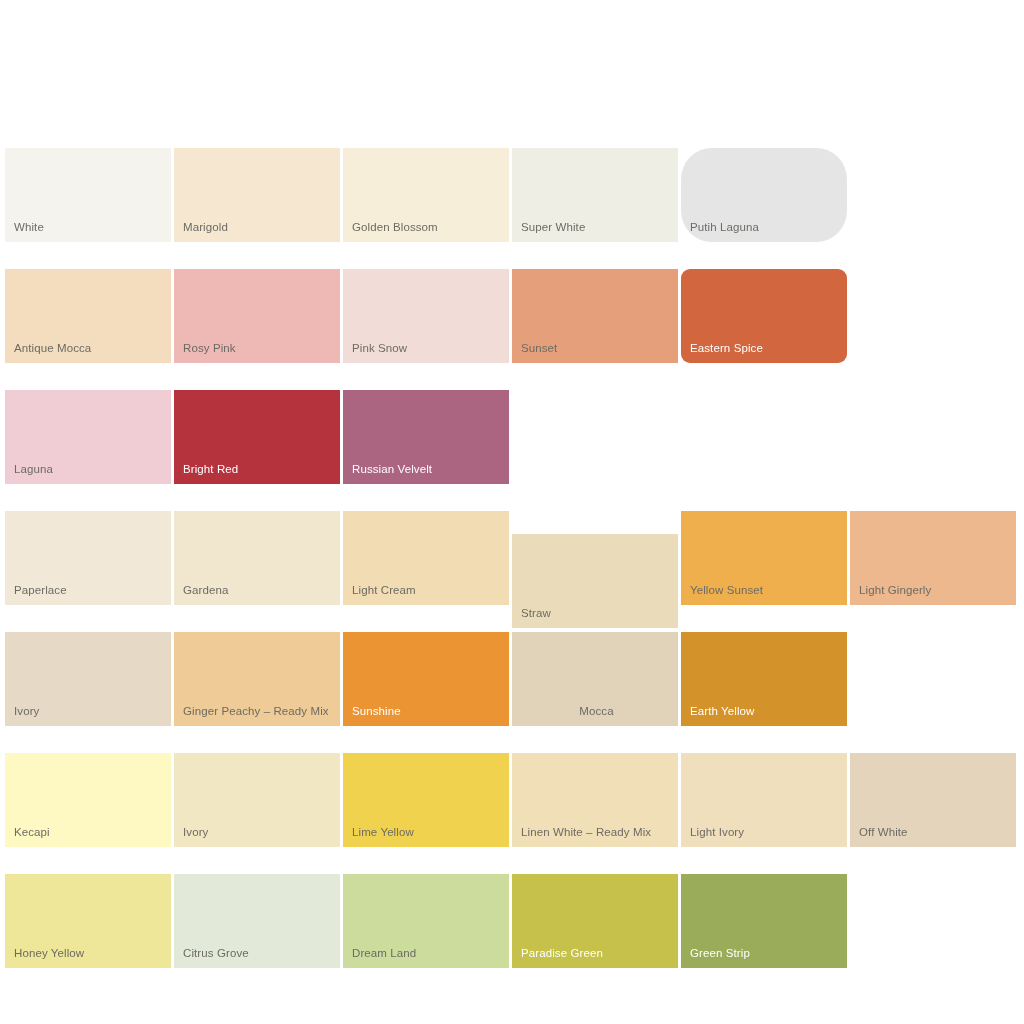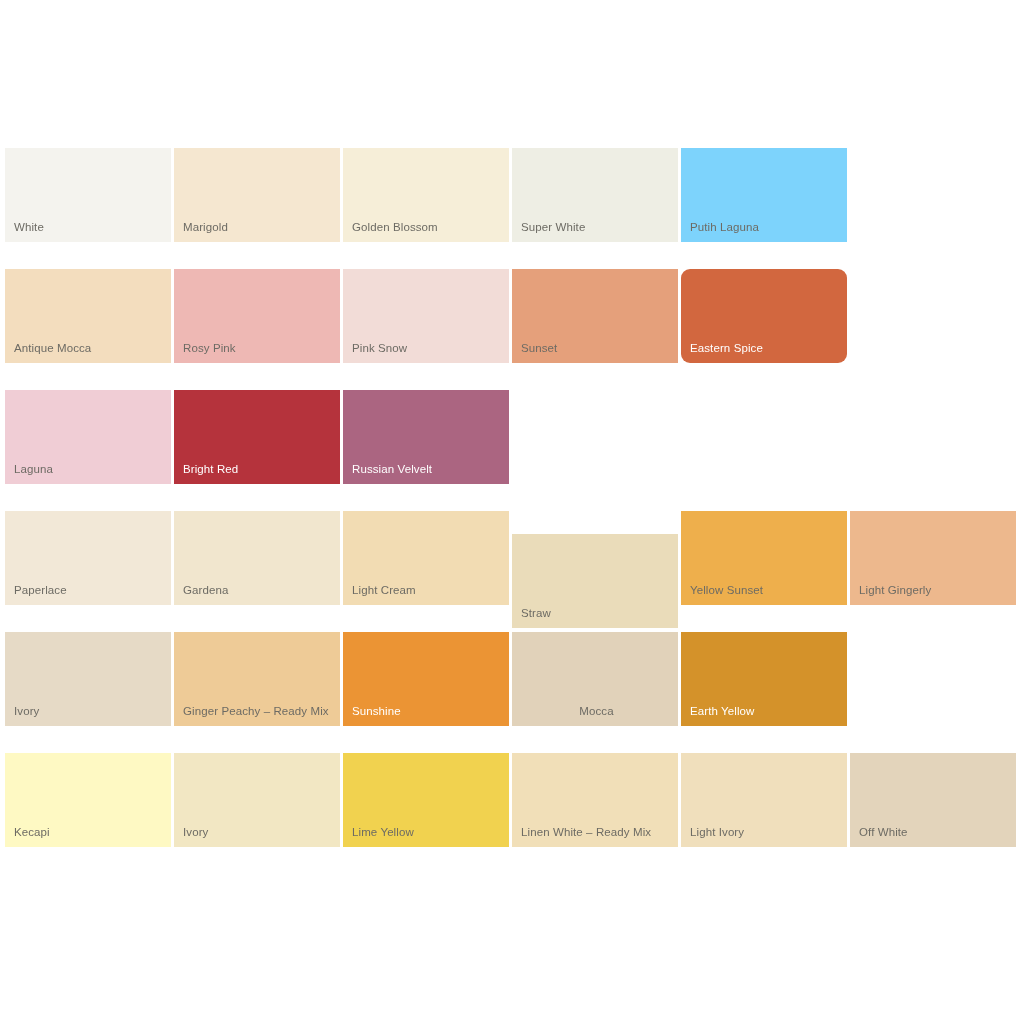--- a/index.html
+++ b/index.html
@@ -66,21 +66,21 @@
         </div>
         <div class="swatch" style="background-color: rgb(245, 231, 208);">
           <div class="swatch-label">Marigold</div>
         </div>
         <div class="swatch" style="background-color: rgb(246, 238, 216);">
           <div class="swatch-label">Golden Blossom</div>
         </div>
         <div class="swatch" style="background-color: rgb(238, 238, 228);">
           <div class="swatch-label">Super White</div>
         </div>
-        <div class="swatch" style="background-color: #7dd3fc;">
+        <div class="swatch" style="background-color: #e5e5e5; border-radius: 31px;">
           <div class="swatch-label">Putih Laguna</div>
         </div>
       </div>
       <div class="swatch-row">
         <div class="swatch" style="background-color: rgb(243, 221, 190);">
           <div class="swatch-label">Antique Mocca</div>
         </div>
         <div class="swatch" style="background-color: rgb(238, 184, 180);">
           <div class="swatch-label">Rosy Pink</div>
         </div>
@@ -155,14 +155,31 @@
         <div class="swatch" style="background-color: rgb(241, 223, 184);">
           <div class="swatch-label">Linen White – Ready Mix</div>
         </div>
         <div class="swatch" style="background-color: rgb(240, 223, 188);">
           <div class="swatch-label">Light Ivory</div>
         </div>
         <div class="swatch" style="background-color: rgb(227, 212, 187);">
           <div class="swatch-label">Off White</div>
         </div>
       </div>
+      <div class="swatch-row">
+        <div class="swatch" style="background-color: rgb(238, 230, 152);">
+          <div class="swatch-label">Honey Yellow</div>
+        </div>
+        <div class="swatch" style="background-color: rgb(227, 233, 216);">
+          <div class="swatch-label">Citrus Grove</div>
+        </div>
+        <div class="swatch" style="background-color: rgb(203, 220, 157);">
+          <div class="swatch-label">Dream Land</div>
+        </div>
+        <div class="swatch on-dark" style="background-color: rgb(197, 193, 75);">
+          <div class="swatch-label">Paradise Green</div>
+        </div>
+        <div class="swatch on-dark" style="background-color: rgb(154, 172, 89);">
+          <div class="swatch-label">Green Strip</div>
+        </div>
+      </div>
     </div>
 </div>
 
 </body></html>

